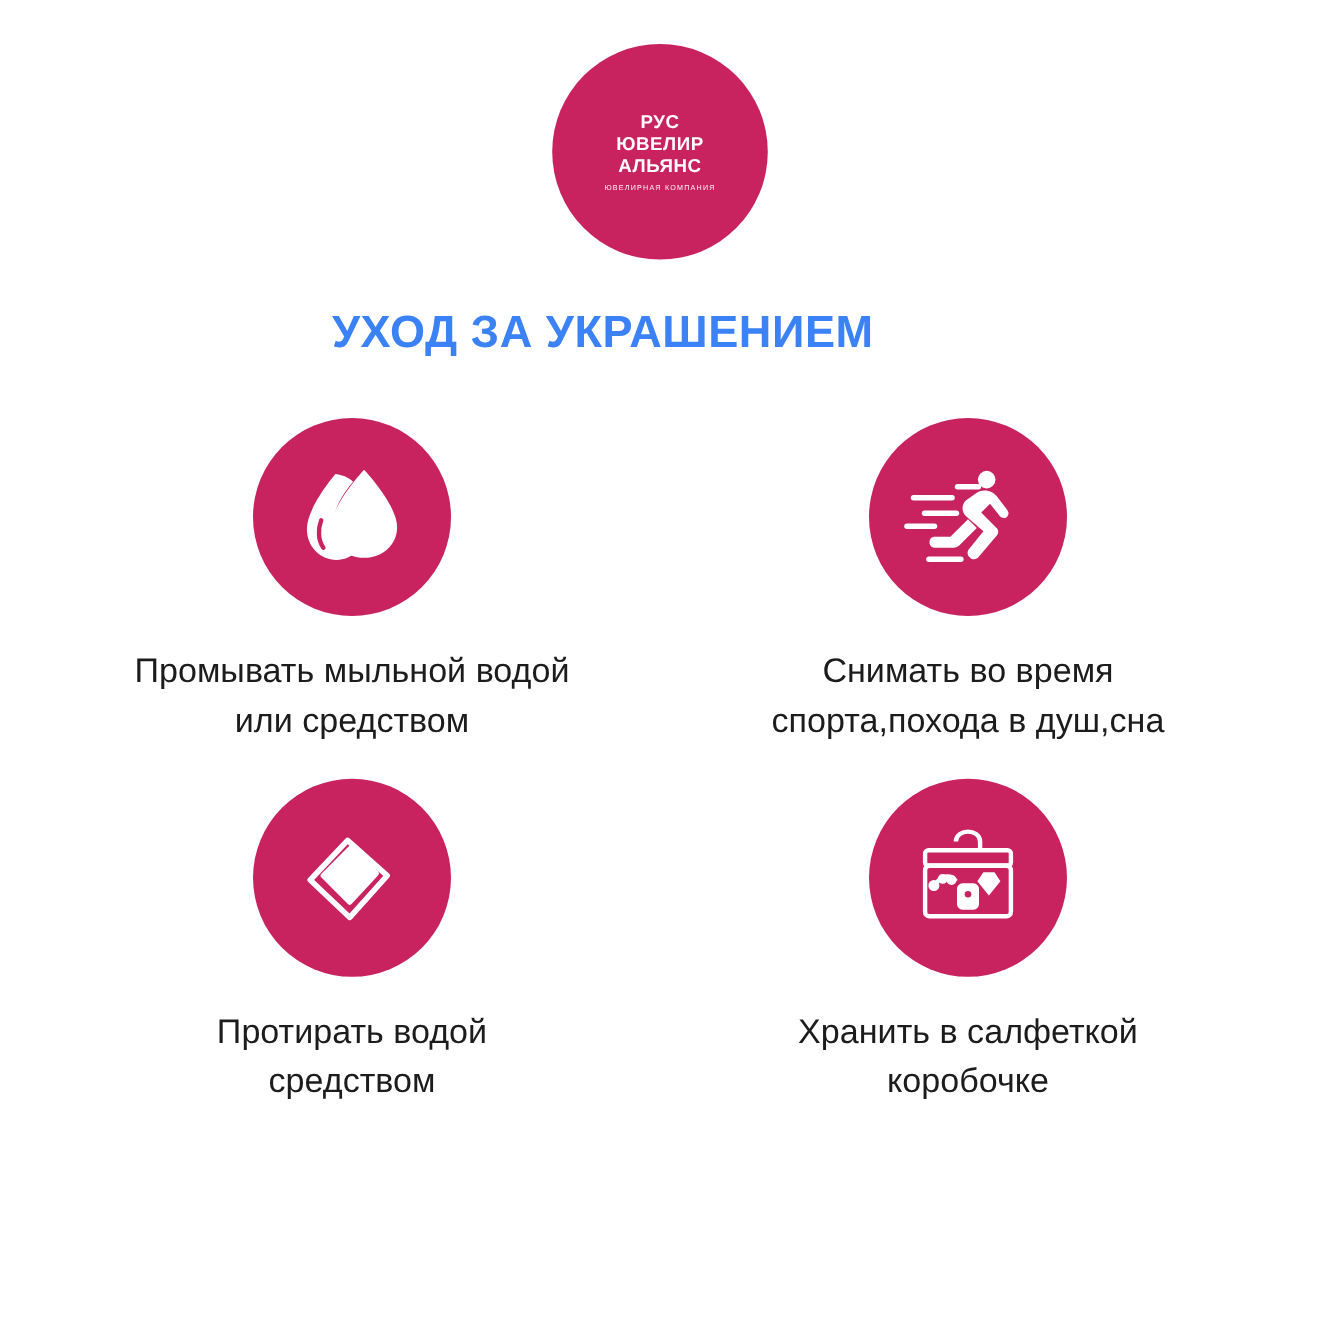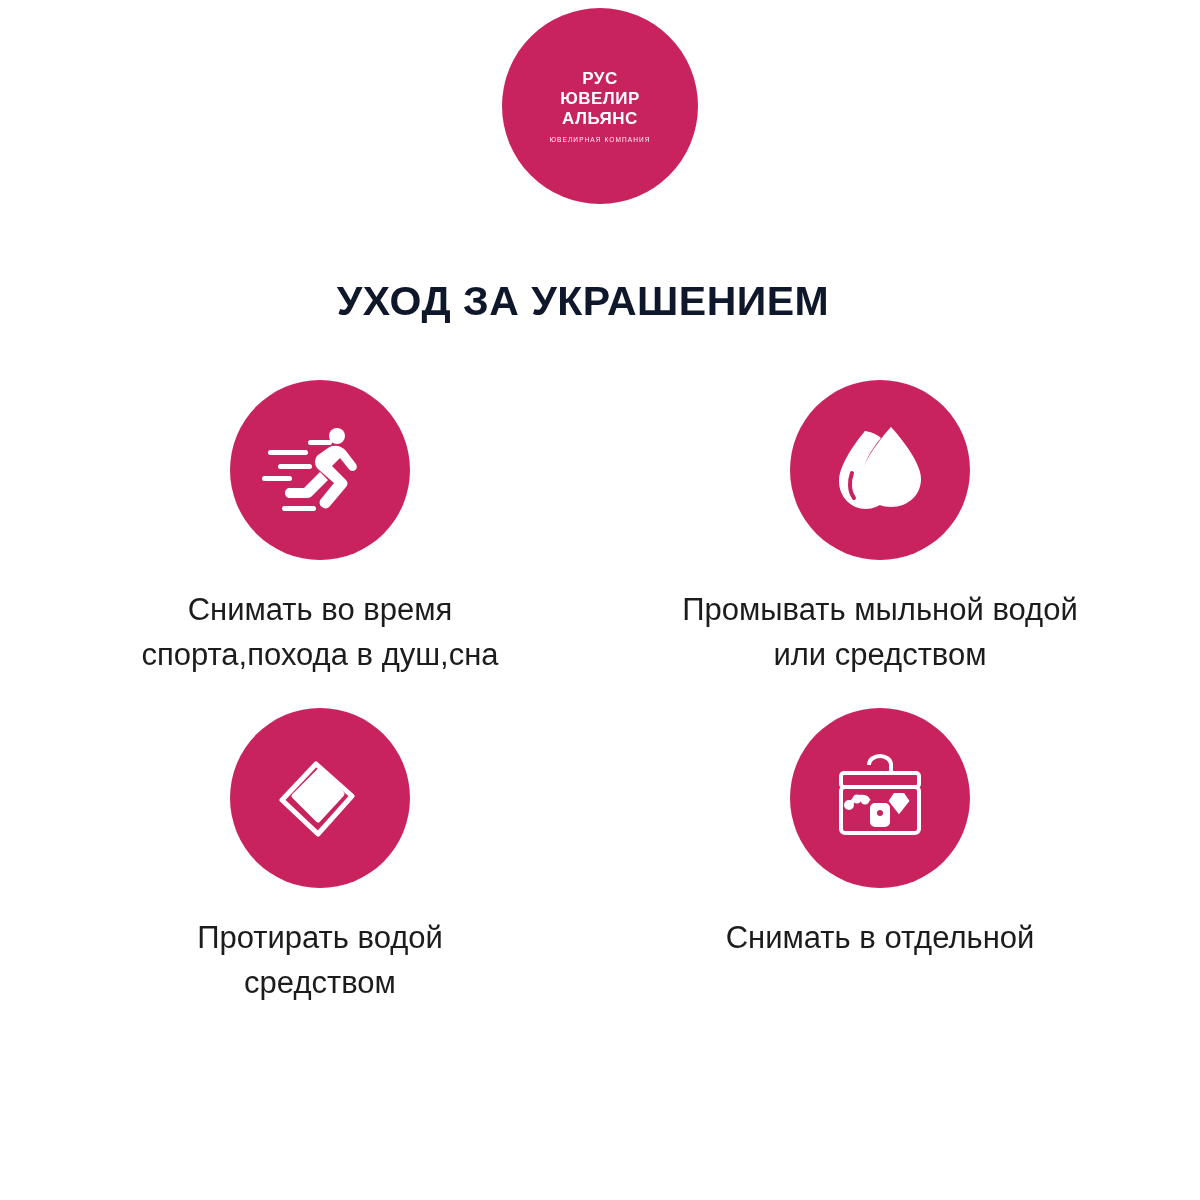--- a/index.html
+++ b/index.html
@@ -16,21 +16,21 @@
   .page {
     position: relative;
     width: 1200px;
     height: 1200px;
     box-sizing: border-box;
   }
 
   
   .logo-wrap {
     position: absolute;
-    top: 8px;
+    top: 40px;
     left: 0;
     width: 1200px;
     display: flex;
     justify-content: center;
   }
   .logo-circle {
     width: 196px;
     height: 196px;
     border-radius: 50%;
     background: #c9235f;
@@ -58,23 +58,22 @@
 
   
   .title {
     position: absolute;
     top: 278px;
     left: 0;
     width: 1096px;
     text-align: center;
     font-size: 41px;
     font-weight: bold;
-    color: #0f172a;
+    color: #3b82f6;
     letter-spacing: 0.5px;
-    padding-left: 35px;
   }
 
   
   .grid {
     position: absolute;
     top: 380px;
     left: 40px;
     width: 1120px;
     display: flex;
     flex-wrap: wrap;
@@ -120,55 +119,55 @@
         <span>ЮВЕЛИР</span>
         <span>АЛЬЯНС</span>
       </div>
       <div class="logo-sub">ЮВЕЛИРНАЯ КОМПАНИЯ</div>
     </div>
   </div>
 
   <div class="title">УХОД ЗА УКРАШЕНИЕМ</div>
 
   <div class="grid">
+
+    <div class="cell cell-2">
+      <div class="icon-circle">
+        <svg width="110" height="110" viewBox="0 0 110 110" aria-hidden="true">
+          <g>
+            <path d="M66 12 C66 12, 96 44, 96 64 C96 80, 83 92, 66 92 C49 92, 36 80, 36 64 C36 44, 66 12, 66 12 Z" fill="#ffffff"></path>
+            <path d="M40 16 C40 16, 14 46, 14 66 C14 82, 26 94, 41 94 C48 94, 54 91, 59 87 C47 83, 38 73, 38 61 C38 46, 50 30, 56 23 C50 17, 40 16, 40 16 Z" fill="#ffffff"></path>
+            <path d="M27 58 C24 66, 24 76, 29 83" fill="none" stroke="#c9235f" stroke-width="4" stroke-linecap="round"></path>
+          </g>
+        </svg>
+      </div>
+      <div class="caption">
+        <span class="line">Промывать мыльной водой</span>
+        <span class="line">или средством</span>
+      </div>
+    </div>
 
     <div class="cell cell-1">
       <div class="icon-circle">
         <svg width="120" height="120" viewBox="0 0 120 120" aria-hidden="true">
           <g fill="#ffffff">
             <circle cx="77" cy="26" r="8"></circle>
             <path d="M68 38 C74 34, 82 36, 86 41 L96 54 C98 57, 96 61, 93 61 C91 61, 89 60, 88 58 L80 48 L72 56 L86 70 C88 72, 88 75, 86 77 L70 96 C68 99, 64 99, 62 97 C59 95, 59 91, 61 89 L74 73 L58 59 C54 55, 54 49, 58 45 Z"></path>
             <path d="M60 62 L44 78 L30 78 C27 78, 25 80, 25 83 C25 86, 27 88, 30 88 L47 88 C49 88, 51 87, 52 86 L68 70 Z"></path>
             <rect x="8" y="40" width="40" height="5" rx="2.5"></rect>
             <rect x="18" y="54" width="34" height="5" rx="2.5"></rect>
             <rect x="2" y="66" width="30" height="5" rx="2.5"></rect>
             <rect x="22" y="96" width="34" height="5" rx="2.5"></rect>
             <rect x="48" y="30" width="24" height="5" rx="2.5"></rect>
           </g>
         </svg>
       </div>
       <div class="caption">
         <span class="line">Снимать во время</span>
         <span class="line">спорта,похода в душ,сна</span>
-      </div>
-    </div>
-
-    <div class="cell cell-2">
-      <div class="icon-circle">
-        <svg width="110" height="110" viewBox="0 0 110 110" aria-hidden="true">
-          <g>
-            <path d="M66 12 C66 12, 96 44, 96 64 C96 80, 83 92, 66 92 C49 92, 36 80, 36 64 C36 44, 66 12, 66 12 Z" fill="#ffffff"></path>
-            <path d="M40 16 C40 16, 14 46, 14 66 C14 82, 26 94, 41 94 C48 94, 54 91, 59 87 C47 83, 38 73, 38 61 C38 46, 50 30, 56 23 C50 17, 40 16, 40 16 Z" fill="#ffffff"></path>
-            <path d="M27 58 C24 66, 24 76, 29 83" fill="none" stroke="#c9235f" stroke-width="4" stroke-linecap="round"></path>
-          </g>
-        </svg>
-      </div>
-      <div class="caption">
-        <span class="line">Промывать мыльной водой</span>
-        <span class="line">или средством</span>
       </div>
     </div>
 
     <div class="cell cell-1 row2">
       <div class="icon-circle">
         <svg width="120" height="120" viewBox="0 0 120 120" aria-hidden="true">
           <g fill="none" stroke="#ffffff" stroke-width="5" stroke-linejoin="round">
             <path d="M22 62 L56 26 L92 58 L58 96 Z"></path>
             <path d="M34 58 L60 32 L82 56 L58 82 Z" fill="#ffffff" stroke="#ffffff"></path>
           </g>
@@ -192,18 +191,19 @@
             <circle cx="55" cy="70" r="3" fill="#c9235f" stroke="none"></circle>
             <path d="M26 60 C32 52, 40 52, 44 58"></path>
             <circle cx="24" cy="62" r="3" fill="#ffffff"></circle>
             <circle cx="32" cy="56" r="2.5" fill="#ffffff"></circle>
             <circle cx="40" cy="57" r="2.5" fill="#ffffff"></circle>
             <path d="M70 52 L78 52 L82 58 L74 68 L66 58 Z" fill="#ffffff"></path>
           </g>
         </svg>
       </div>
       <div class="caption">
-        <span class="line">Снимать в отдельной</span>
+        <span class="line">Хранить в салфеткой</span>
+        <span class="line">коробочке</span>
       </div>
     </div>
 
   </div>
 </div>
 
 </body></html>

